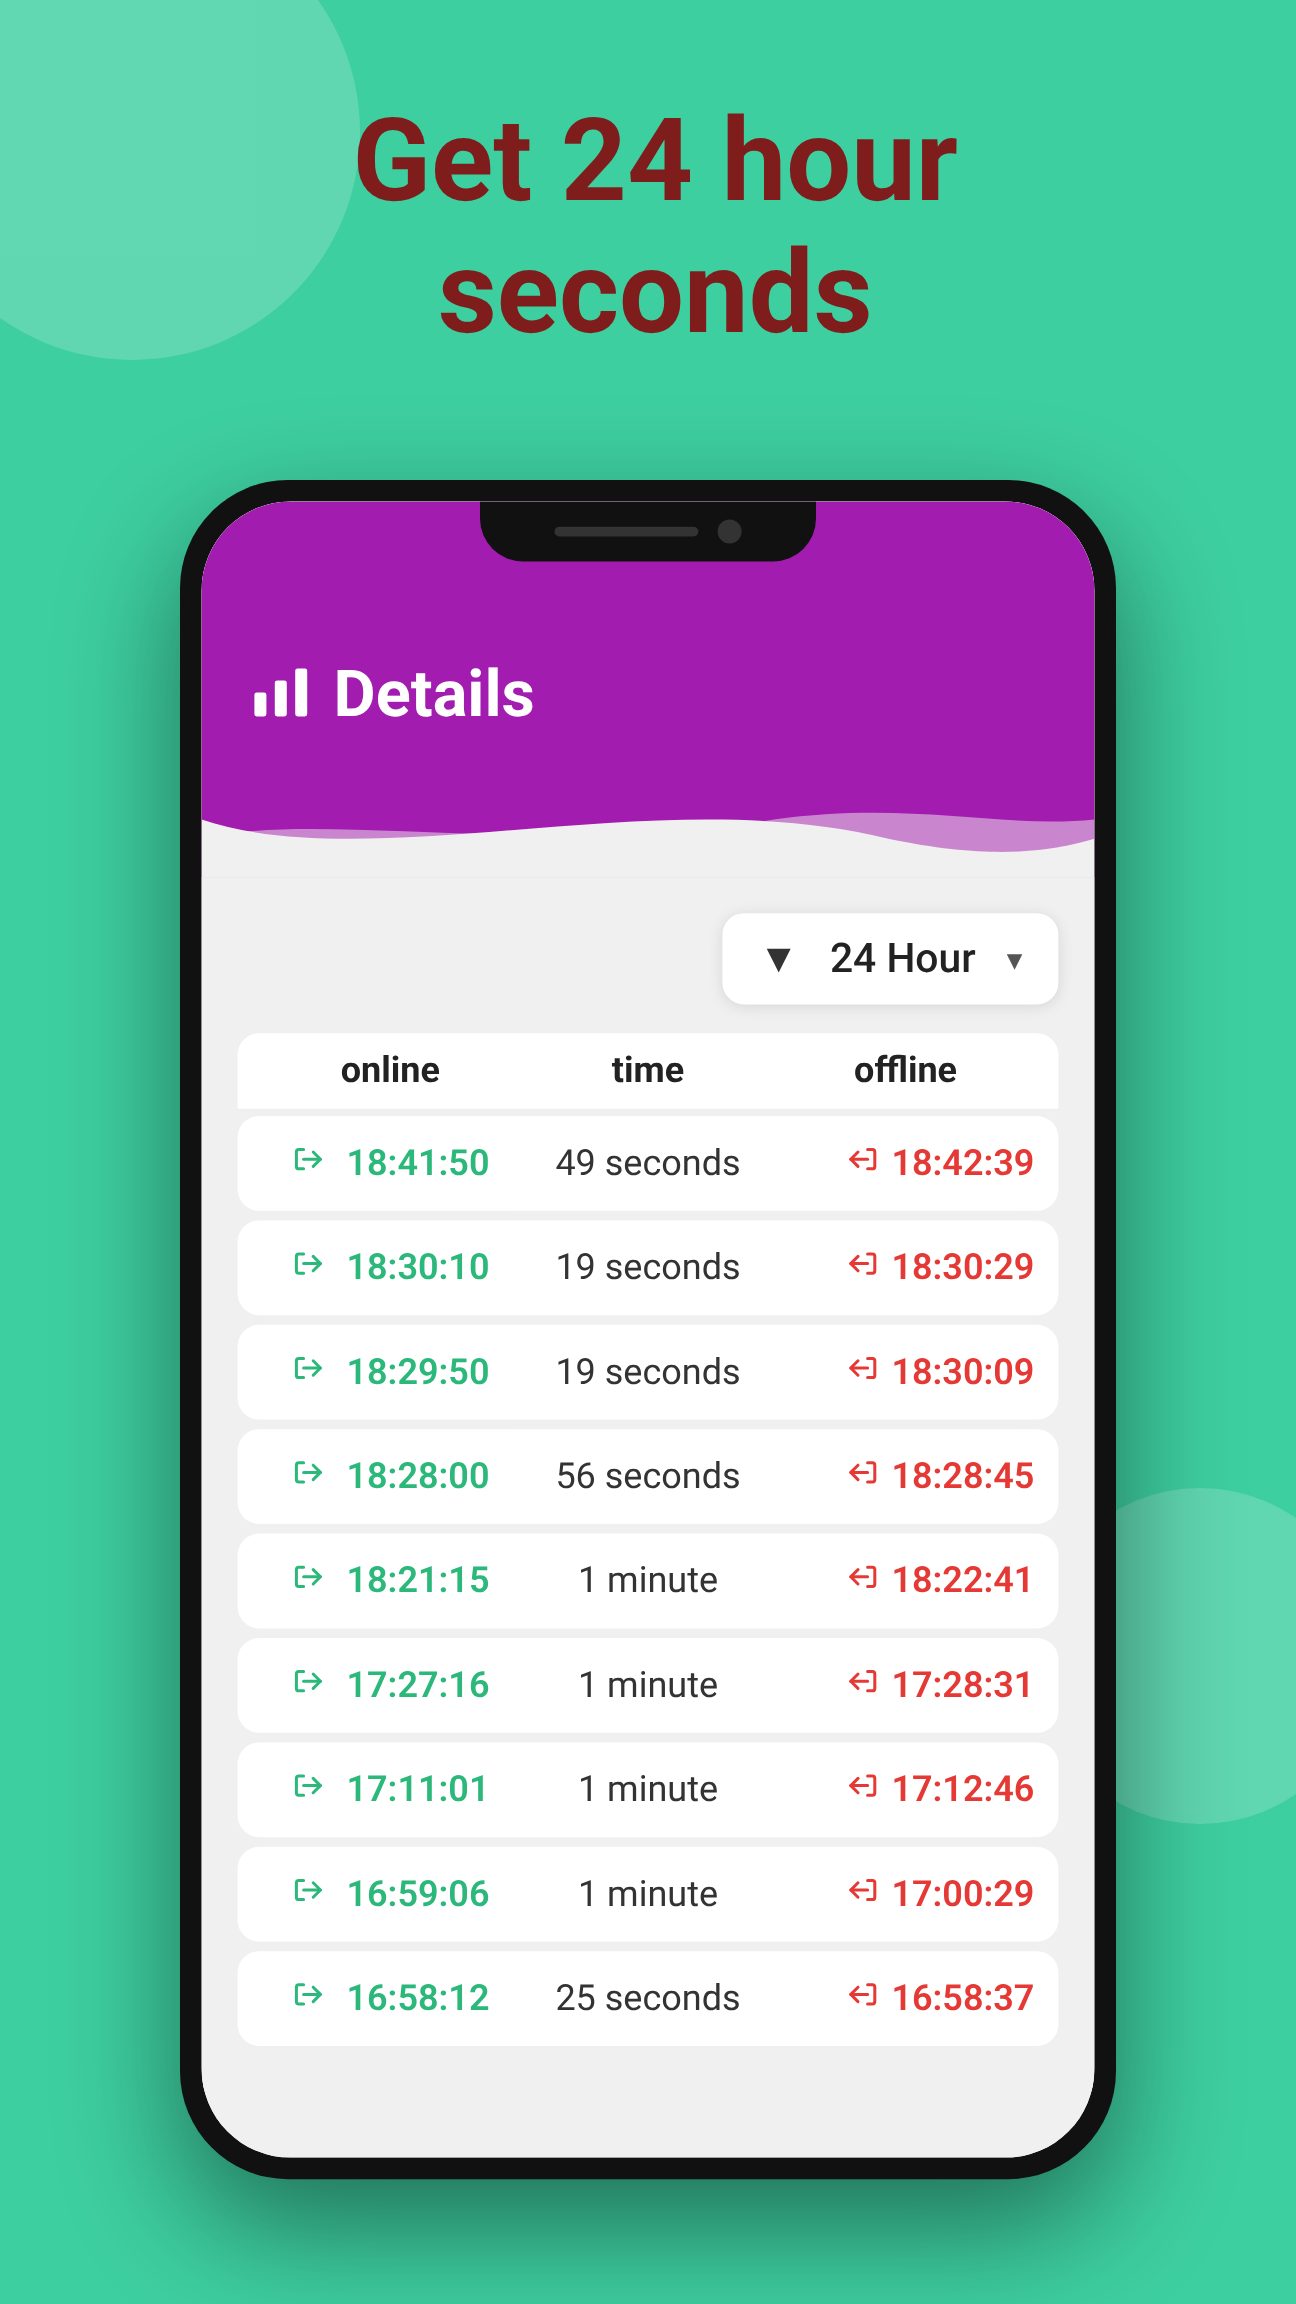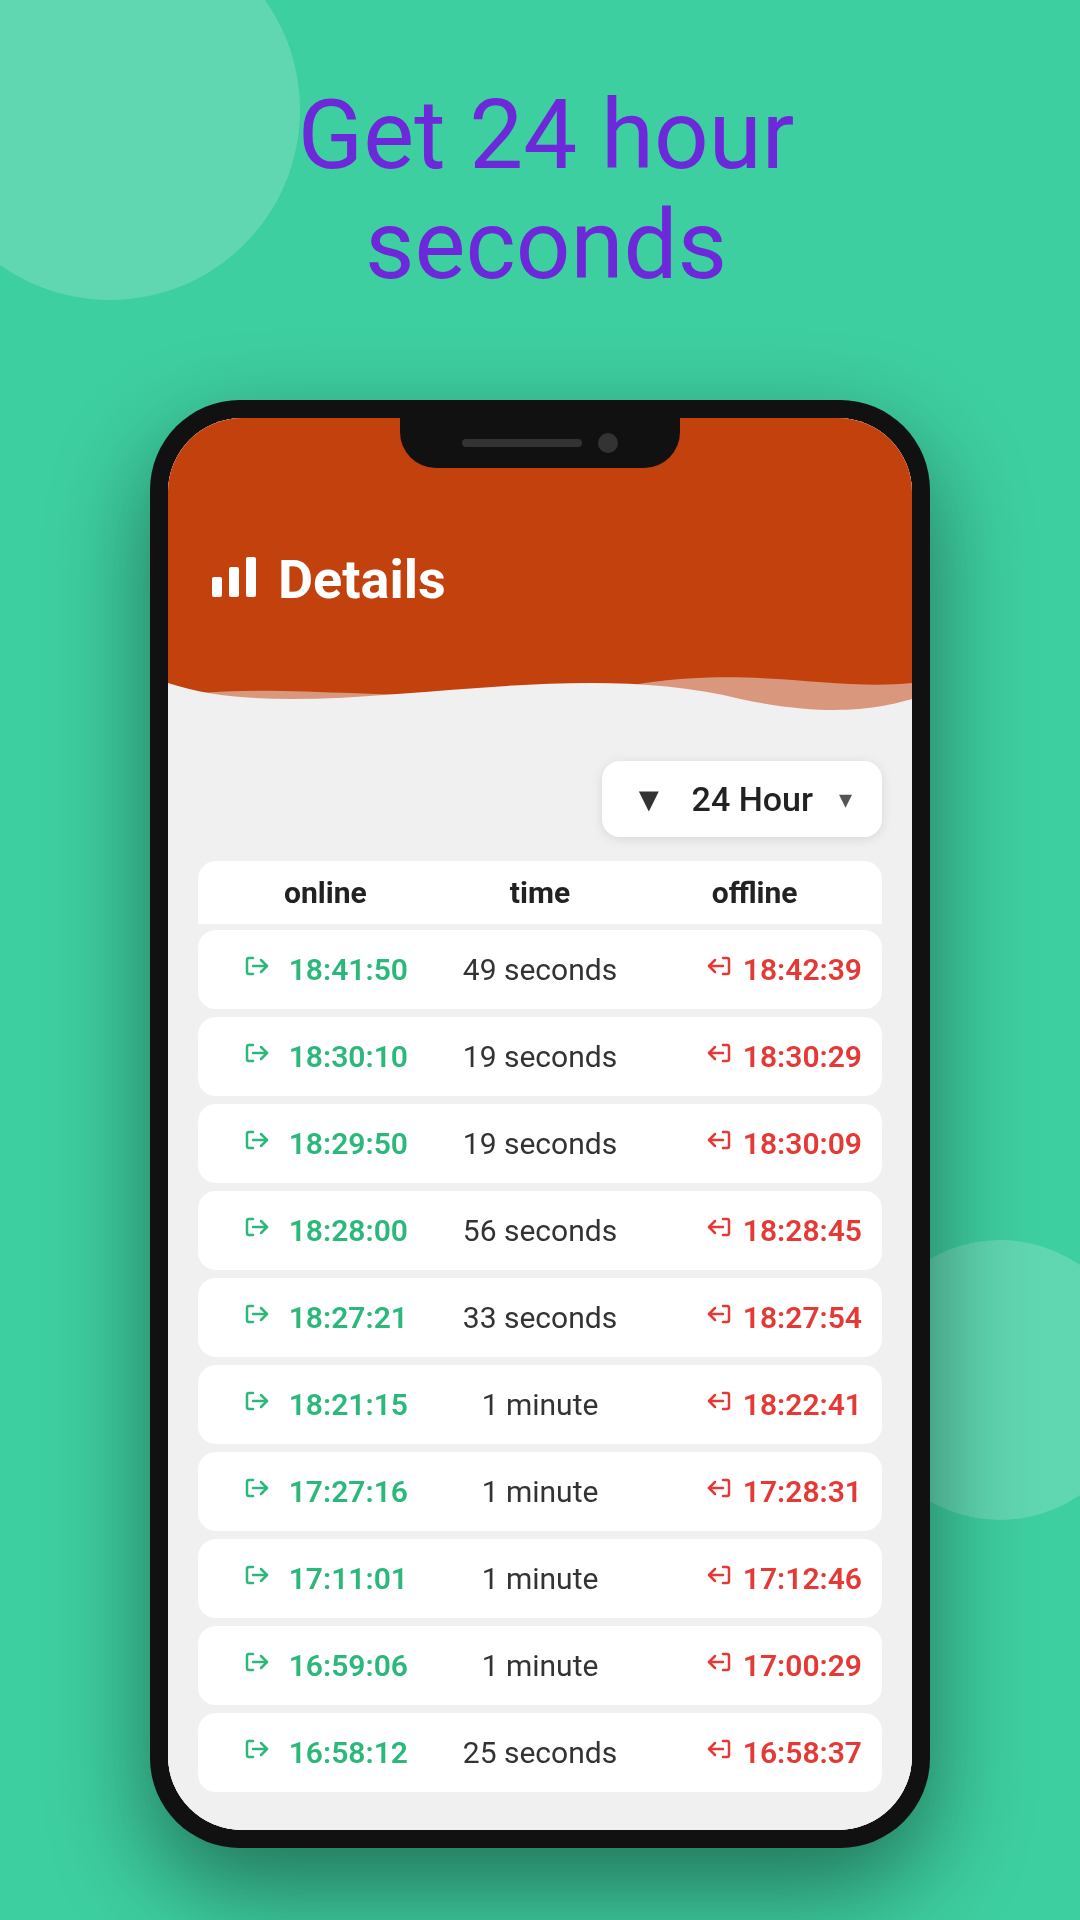--- a/index.html
+++ b/index.html
@@ -50,22 +50,22 @@
       position: absolute;
       top: 80px;
       left: 0;
       width: 100%;
       text-align: center;
       z-index: 2;
     }
 
     .hero-text h1 {
       font-size: 96px;
-      font-weight: 400;
-      color: #6d28d9;
+      font-weight: 700;
+      color: #7f1d1d;
       line-height: 1.15;
       padding-left: 12px;
     }
 
     
     .phone-container {
       position: absolute;
       top: 400px;
       left: 50%;
       transform: translateX(-50%);
@@ -123,21 +123,21 @@
 
     
     .screen {
       background: #f0f0f0;
       min-height: 1380px;
       position: relative;
     }
 
     
     .screen-header {
-      background: #c2410c;
+      background: #a21caf;
       padding: 70px 51px 120px 40px;
       position: relative;
     }
 
     .header-title {
       display: flex;
       align-items: center;
       gap: 18px;
       margin-top: 10px;
     }
@@ -449,43 +449,20 @@
     </div>
                 <div class="table-row">
       <div class="cell-online">
         <span class="icon-login">
           <svg width="28" height="28" viewBox="0 0 28 28" fill="none">
             <path d="M10 6H6C4.9 6 4 6.9 4 8v12c0 1.1.9 2 2 2h4" stroke="#2cb87a" stroke-width="2.5" stroke-linecap="round"></path>
             <path d="M18 8l6 6-6 6" stroke="#2cb87a" stroke-width="2.5" stroke-linecap="round" stroke-linejoin="round"></path>
             <line x1="24" y1="14" x2="10" y2="14" stroke="#2cb87a" stroke-width="2.5" stroke-linecap="round"></line>
           </svg>
         </span>
-        <span class="time-value">18:27:21</span>
-      </div>
-      <div class="cell-duration">33 seconds</div>
-      <div class="cell-offline">
-        <span class="icon-logout">
-          <svg width="28" height="28" viewBox="0 0 28 28" fill="none">
-            <path d="M18 6h4c1.1 0 2 .9 2 2v12c0 1.1-.9 2-2 2h-4" stroke="#e53935" stroke-width="2.5" stroke-linecap="round"></path>
-            <path d="M10 20l-6-6 6-6" stroke="#e53935" stroke-width="2.5" stroke-linecap="round" stroke-linejoin="round"></path>
-            <line x1="4" y1="14" x2="18" y2="14" stroke="#e53935" stroke-width="2.5" stroke-linecap="round"></line>
-          </svg>
-        </span>
-        <span class="time-value">18:27:54</span>
-      </div>
-    </div>
-                <div class="table-row">
-      <div class="cell-online">
-        <span class="icon-login">
-          <svg width="28" height="28" viewBox="0 0 28 28" fill="none">
-            <path d="M10 6H6C4.9 6 4 6.9 4 8v12c0 1.1.9 2 2 2h4" stroke="#2cb87a" stroke-width="2.5" stroke-linecap="round"></path>
-            <path d="M18 8l6 6-6 6" stroke="#2cb87a" stroke-width="2.5" stroke-linecap="round" stroke-linejoin="round"></path>
-            <line x1="24" y1="14" x2="10" y2="14" stroke="#2cb87a" stroke-width="2.5" stroke-linecap="round"></line>
-          </svg>
-        </span>
         <span class="time-value">18:21:15</span>
       </div>
       <div class="cell-duration">1 minute</div>
       <div class="cell-offline">
         <span class="icon-logout">
           <svg width="28" height="28" viewBox="0 0 28 28" fill="none">
             <path d="M18 6h4c1.1 0 2 .9 2 2v12c0 1.1-.9 2-2 2h-4" stroke="#e53935" stroke-width="2.5" stroke-linecap="round"></path>
             <path d="M10 20l-6-6 6-6" stroke="#e53935" stroke-width="2.5" stroke-linecap="round" stroke-linejoin="round"></path>
             <line x1="4" y1="14" x2="18" y2="14" stroke="#e53935" stroke-width="2.5" stroke-linecap="round"></line>
           </svg>

